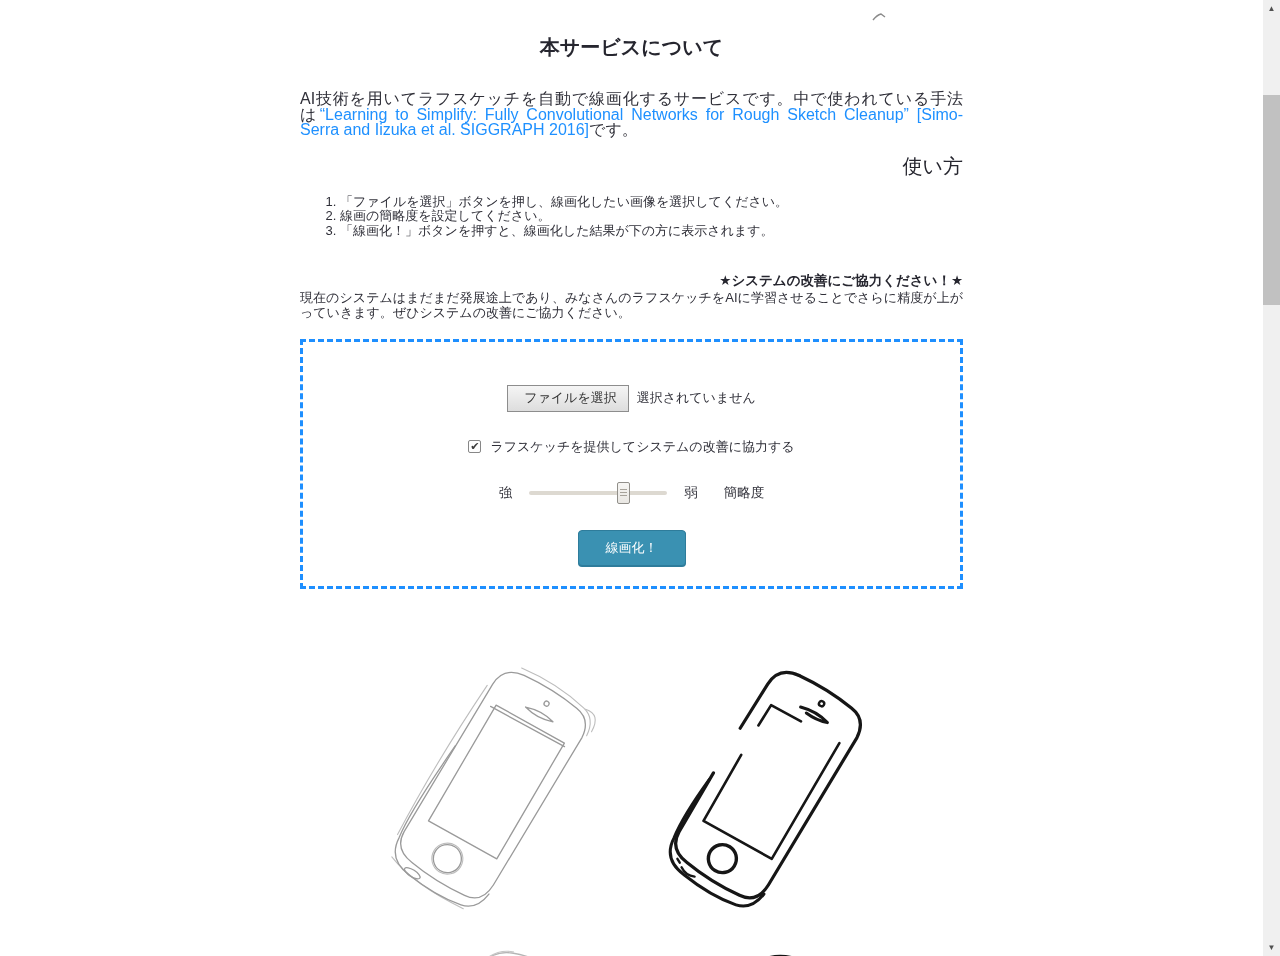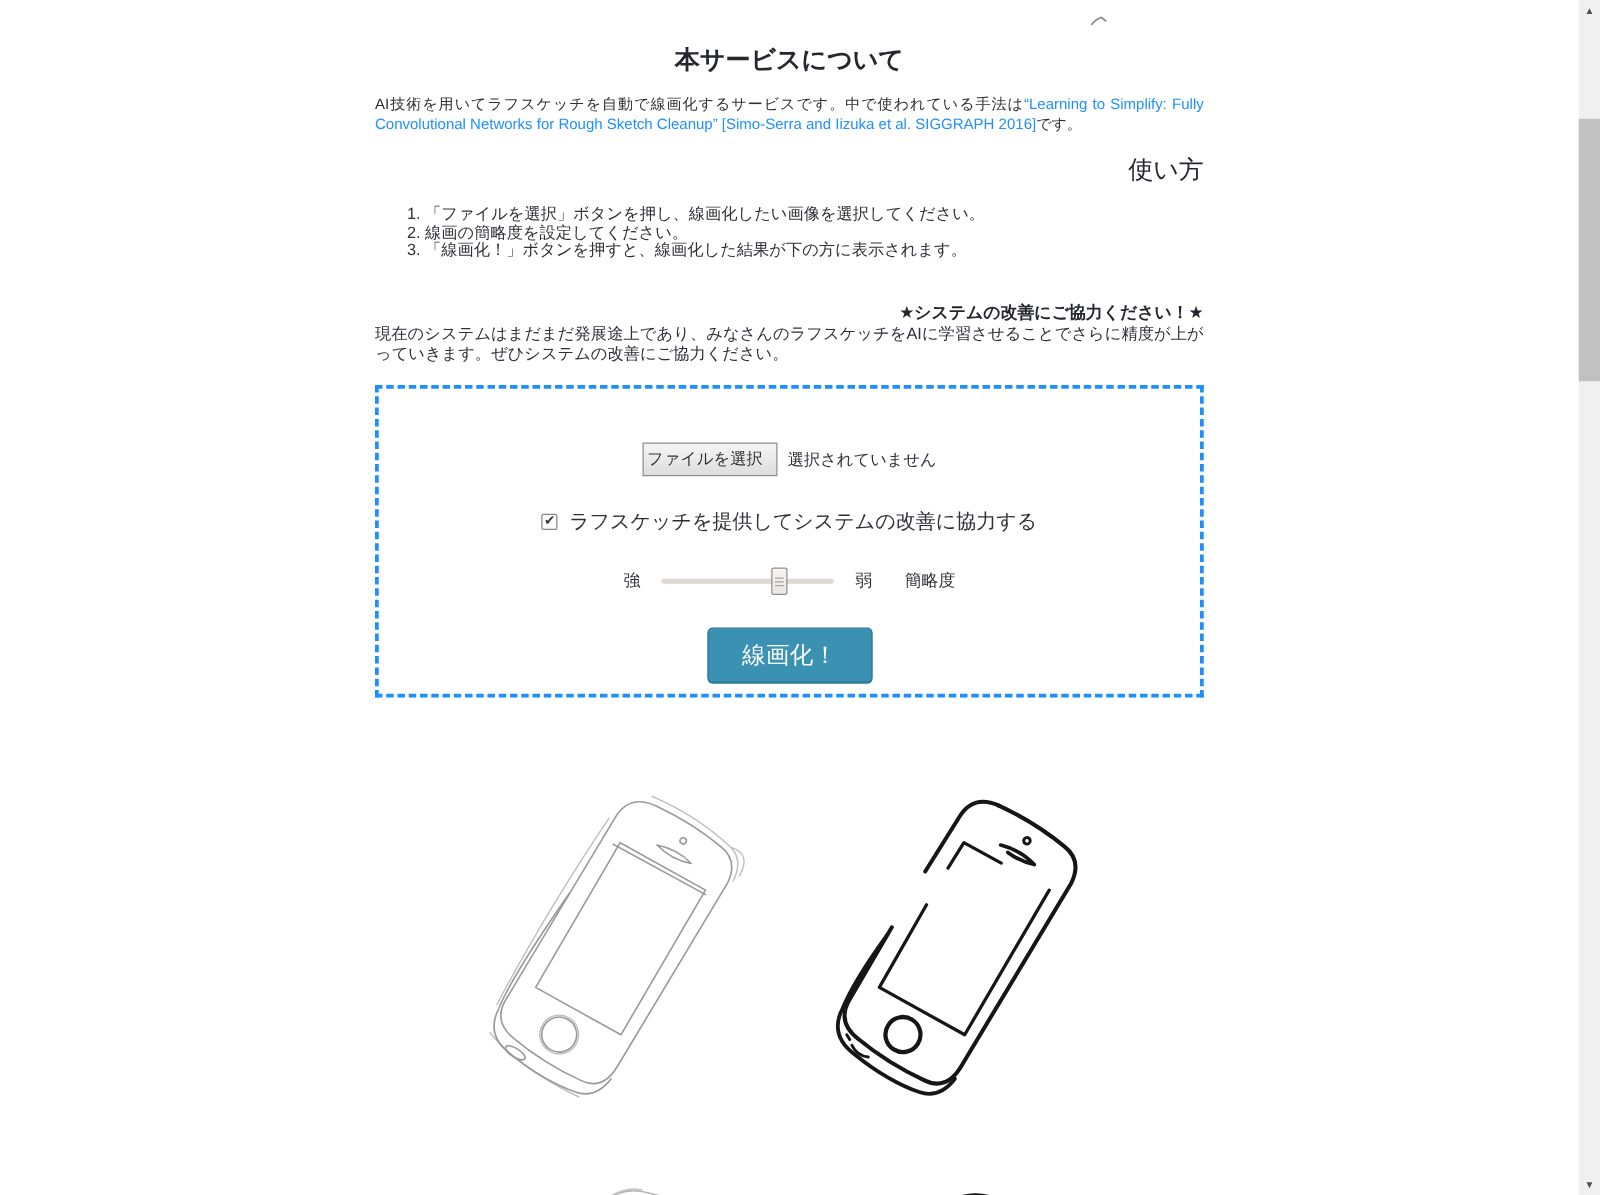--- a/index.html
+++ b/index.html
@@ -11,21 +11,21 @@
     position: relative;
   }
   .viewport { position: absolute; left: 0; top: 12px; width: 1263px; height: 956px; overflow: hidden; }
   .column { width: 663px; margin: 0 auto; position: relative; }
 
   
   .h-main { font-size: 20px; font-weight: bold; text-align: center; margin-top: 22px; color: #26262f; }
   .h-usage { font-size: 20px; font-weight: normal; text-align: right; margin-top: 15px; color: #26262f; }
   .h-star { font-size: 13.5px; font-weight: bold; text-align: right; margin-top: 33px; color: #26262f; }
 
-  .para { font-size: 12px; line-height: 15.5px; text-align: justify; margin-top: 15px; }
+  .para { font-size: 16px; line-height: 15.5px; text-align: justify; margin-top: 30px; }
   .para a { color: #1e90ff; text-decoration: none; cursor: pointer; }
   .para-2 { font-size: 13px; line-height: 15.5px; text-align: justify; }
 
   ol.steps { margin-top: 15px; padding-left: 40px; font-size: 13px; line-height: 14.7px; }
   ol.steps li { margin: 0; }
 
   
   .panel {
     margin-top: 18px;
     width: 663px;
@@ -33,38 +33,38 @@
     border: 3px dashed #1e8fff;
     text-align: center;
     padding-top: 43px;
   }
   .row { display: flex; align-items: center; justify-content: center; }
 
   .file-btn {
     display: inline-block;
     font-size: 13px;
     color: #333;
-    padding: 3px 11px 4px 3px;
+    padding: 3px 11px 4px 16px;
     background: linear-gradient(#f5f5f5, #dddddd);
     border: 1px solid #8d8d8d;
     cursor: pointer;
   }
   .file-status { font-size: 13px; margin-left: 8px; }
 
   .checkbox-row { margin-top: 26px; }
   .checkbox {
     width: 13px; height: 13px;
     border: 1px solid #878787;
     border-radius: 2px;
     background: #fdfdfd;
     display: inline-flex; align-items: center; justify-content: center;
     font-size: 11px; line-height: 11px; color: #3a3a3a;
     cursor: pointer;
   }
-  .checkbox-label { font-size: 16px; margin-left: 9px; }
+  .checkbox-label { font-size: 13px; margin-left: 9px; }
 
   .slider-row { margin-top: 26px; }
   .slider-end-label { font-size: 13.5px; }
   .slider-wrap { position: relative; width: 138px; height: 22px; margin: 0 17px; }
   .slider-track {
     position: absolute; left: 0; right: 0; top: 9px; height: 4px;
     background: #ddd9d1; border-radius: 2px;
   }
   .slider-handle {
     position: absolute; top: 0; width: 13px; height: 22px; margin-left: -6px;
@@ -72,21 +72,21 @@
     border: 1px solid #918f8a; border-radius: 2px;
     display: flex; flex-direction: column; justify-content: center; align-items: center; gap: 2px;
     cursor: pointer;
   }
   .slider-handle i { display: block; width: 7px; height: 1px; background: #a6a29a; }
   .slider-name { font-size: 13.5px; margin-left: 26px; }
 
   .submit-row { margin-top: 26px; }
   .submit-btn {
     font-family: Liberation Sans, sans-serif;
-    font-size: 19px; color: #ffffff;
+    font-size: 13px; color: #ffffff;
     background: #3a91b2;
     border: 1px solid #2e7c9b;
     border-radius: 4px;
     padding: 8px 27px;
     cursor: pointer;
     box-shadow: 0 1px 0 #2e7c9b;
   }
 
   
   .results { display: flex; justify-content: center; gap: 55px; margin-top: 63px; }

